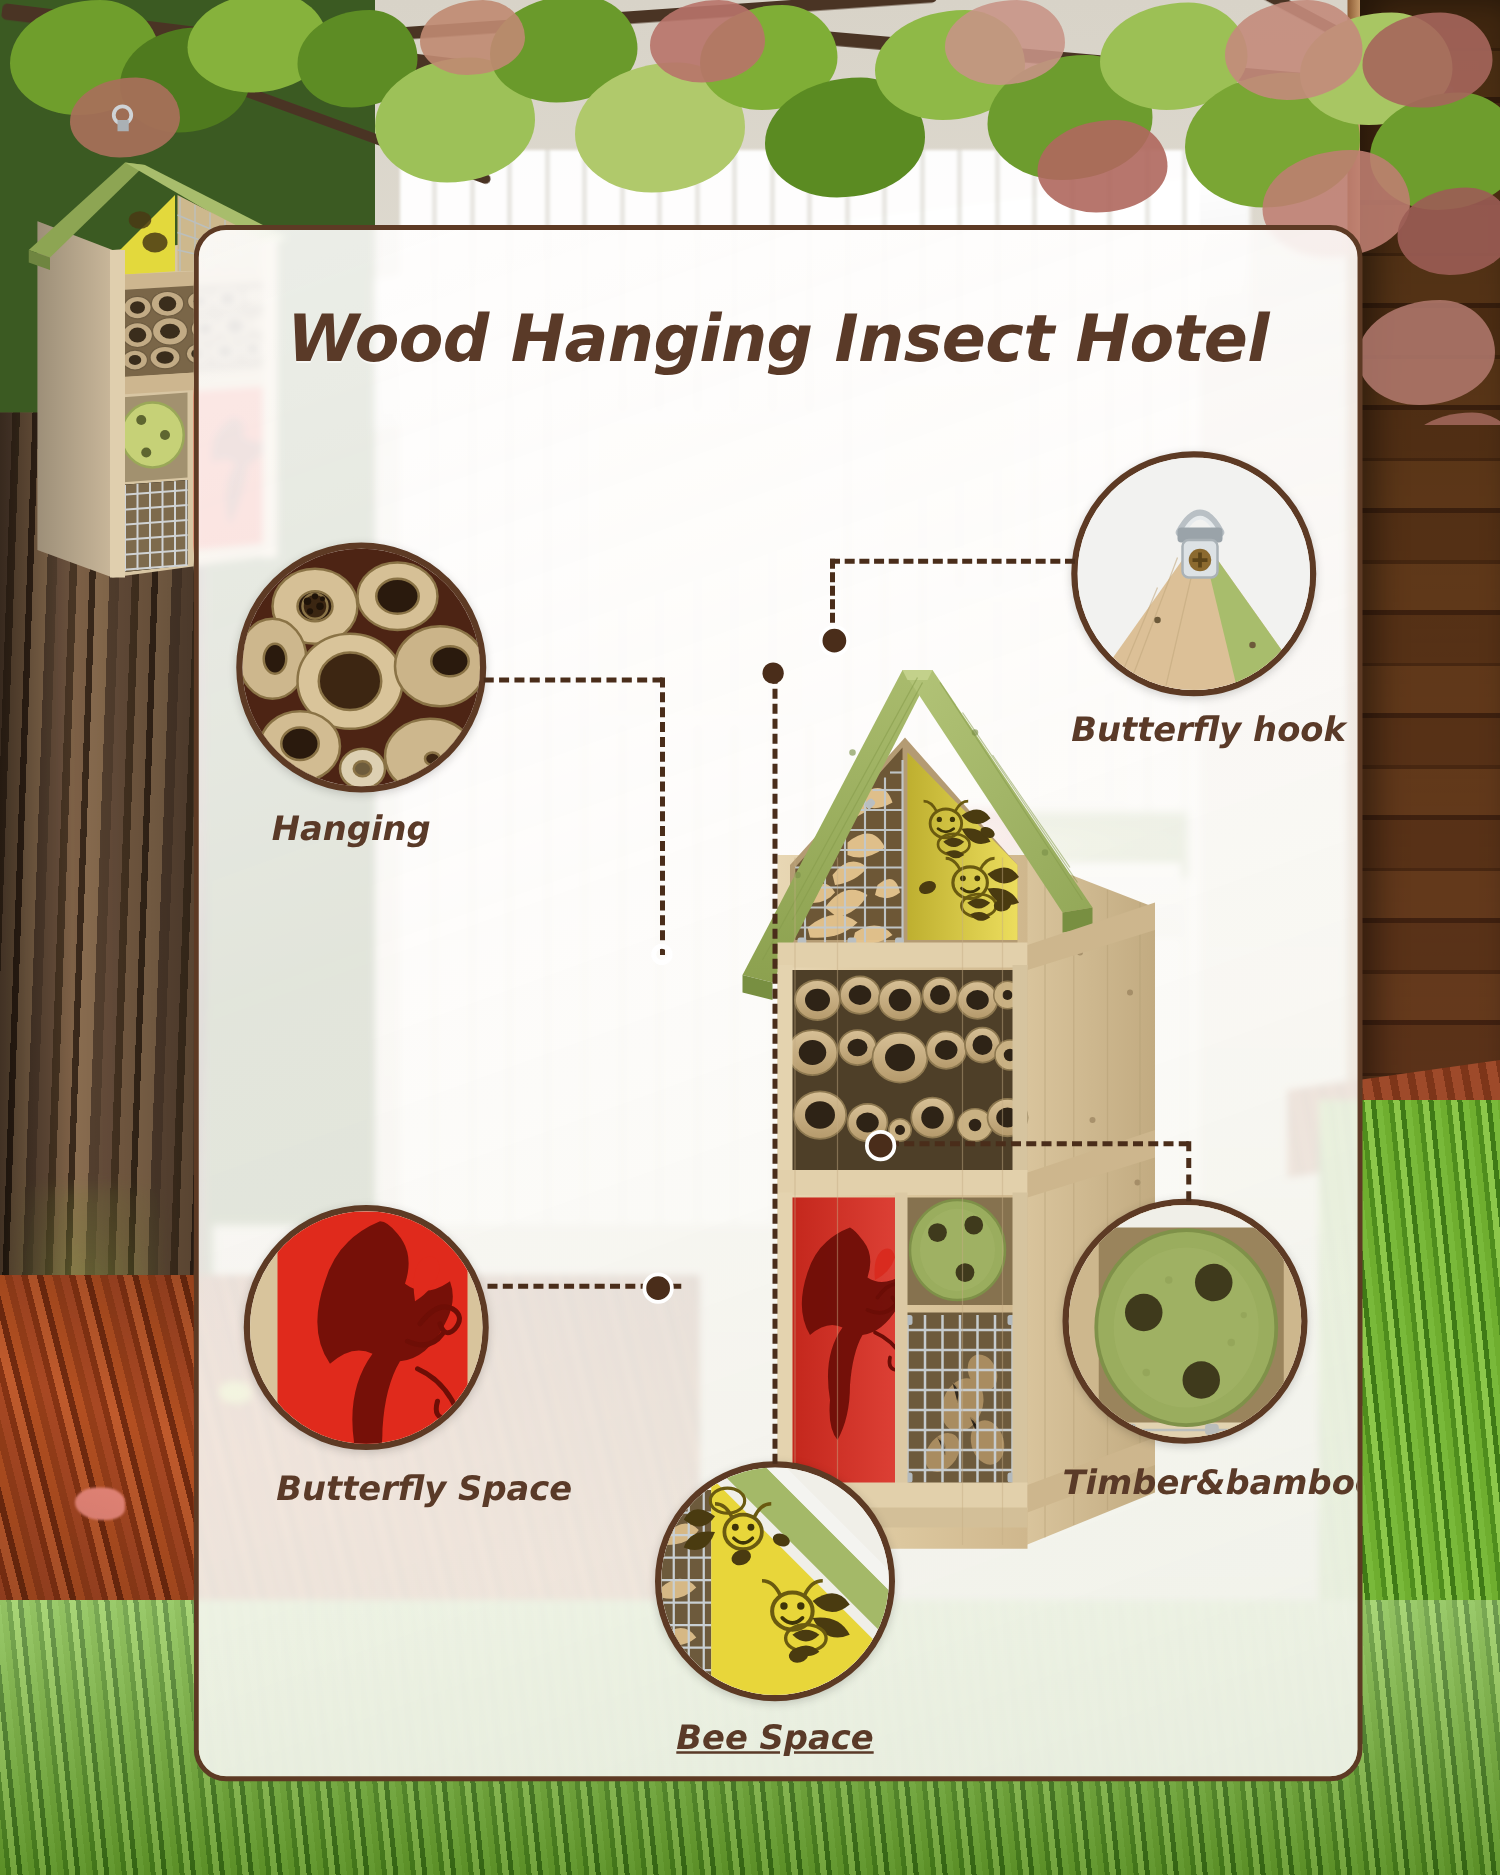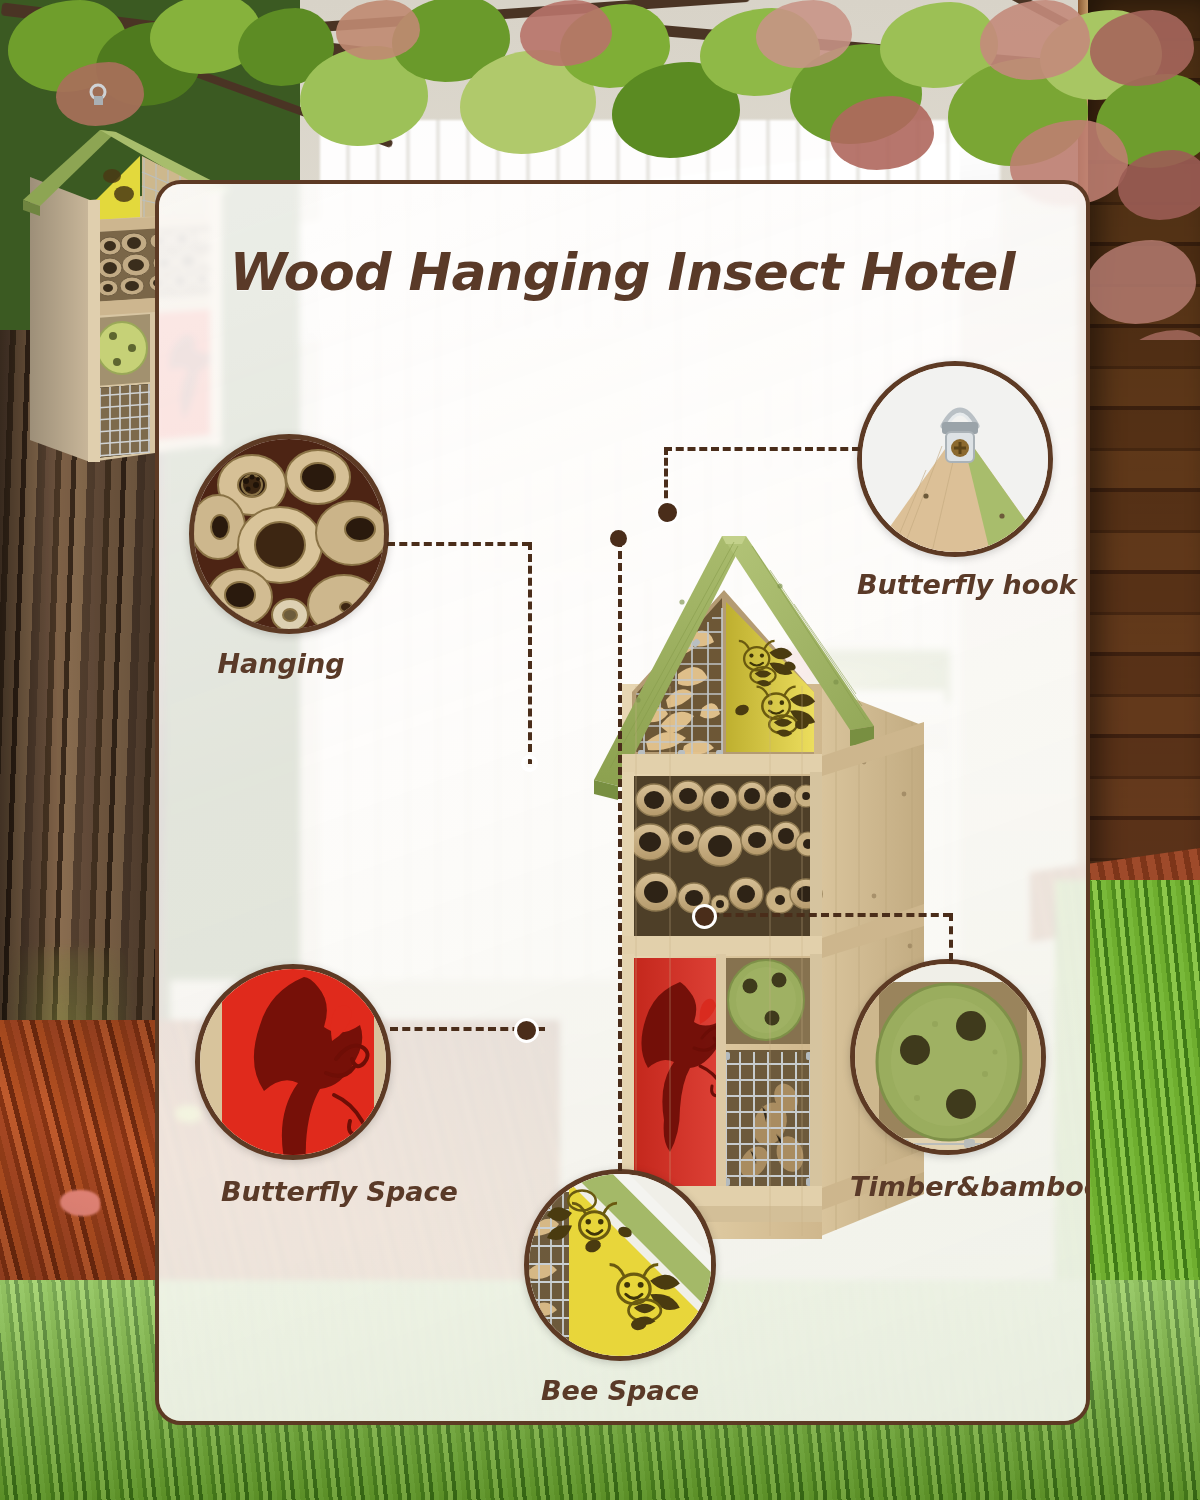--- a/index.html
+++ b/index.html
@@ -827,21 +827,21 @@
           <path d="M14 28 q8 -6 16 0 q-8 8 -16 0z" fill="#4a3b10"></path>
           <path d="M16 36 q8 -4 14 2 q-8 6 -14 -2z" fill="#4a3b10"></path>
         </g>
         <g fill="#4a3b10">
           <ellipse cx="64" cy="72" rx="8" ry="6" transform="rotate(-20 64 72)"></ellipse>
           <ellipse cx="96" cy="58" rx="7" ry="5" transform="rotate(20 96 58)"></ellipse>
           <ellipse cx="110" cy="150" rx="8" ry="6" transform="rotate(-15 110 150)"></ellipse>
         </g>
       </svg>
     </div>
-    <div class="clabel" style="top:206px;left:0;">Bee Space</div>
+    <div class="clabel" style="top:206px;left:0;text-decoration:underline;">Bee Space</div>
   </div>
 
   <div class="dash-v" style="left:459px;top:355px;height:632px;"></div>
   <div class="dot-plain" style="left:451px;top:346px;"></div>
 
   <div class="callout" style="left:691px;top:775px;">
     <div class="circle" style="width:196px;height:196px;">
       <svg viewBox="0 0 196 196" width="196" height="196">
         <rect width="196" height="196" fill="#cdb78d"></rect>
         <rect x="0" y="0" width="196" height="20" fill="#f0efe8"></rect>

